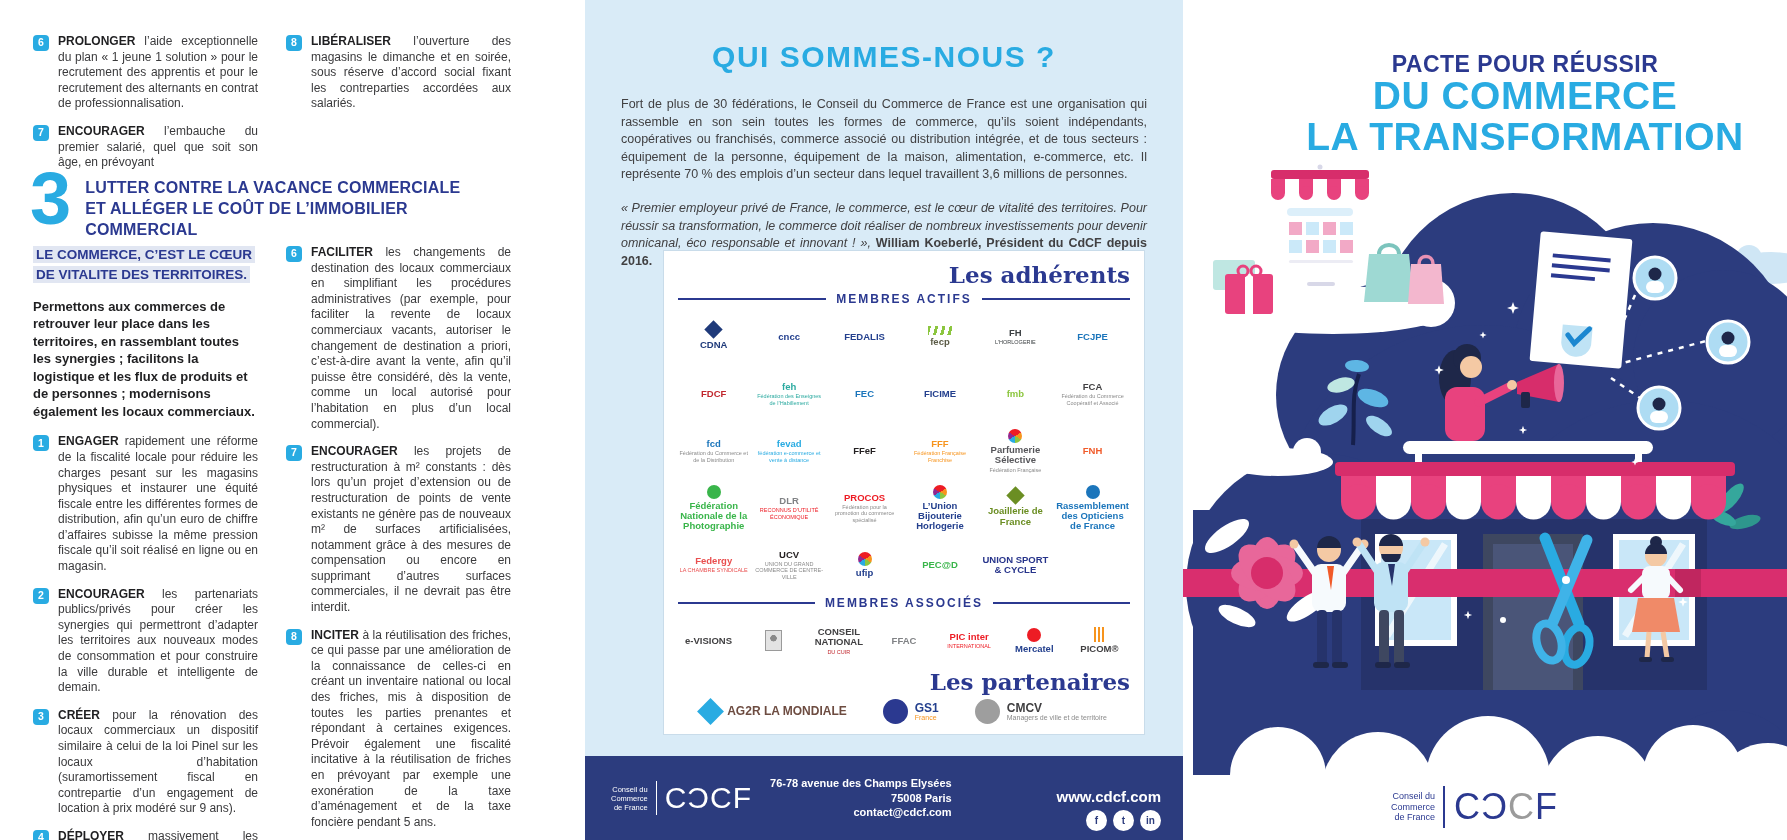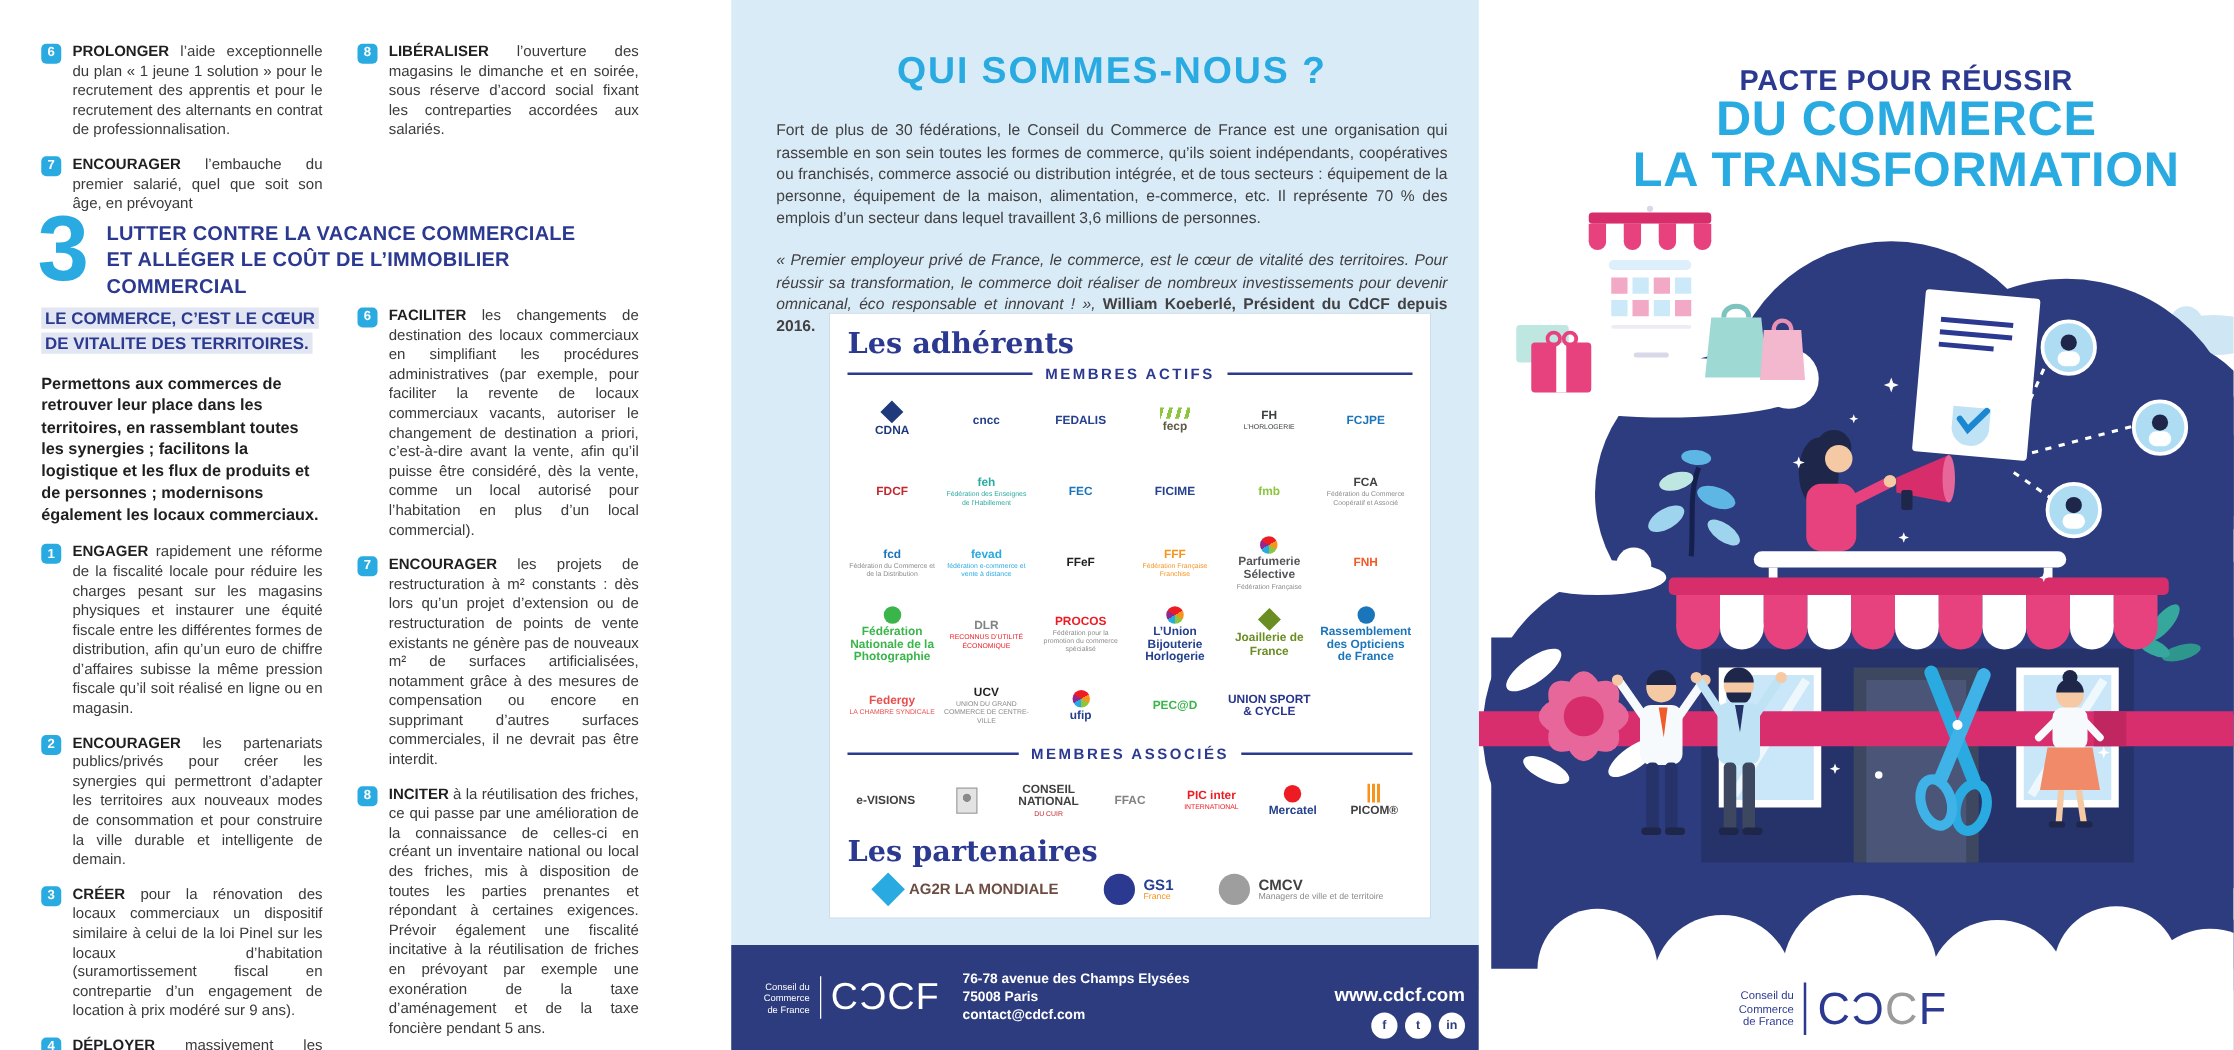--- a/index.html
+++ b/index.html
@@ -20,33 +20,33 @@
   .cont{margin:0 0 12px 0;padding-left:25px;font-size:12px;line-height:1.3;text-align:justify;color:#3a3a3c;}
   .lp-header{position:absolute;left:30px;top:168px;width:486px;display:flex;align-items:flex-start;}
   .big-num{font-size:74px;font-weight:bold;color:#29ABE2;line-height:.85;margin-right:14px;}
   .lp-title{margin-top:10px;font-size:16px;font-weight:bold;color:#2B3990;line-height:1.3;letter-spacing:.2px;}
   .lp-cols{position:absolute;left:33px;top:245px;width:478px;display:flex;gap:28px;}
   .lead{margin:0 0 12px 0;font-size:13.5px;line-height:1.5;}
   .lead span{background:#E1E6F2;color:#2B3990;font-weight:bold;padding:1px 3px;
         -webkit-box-decoration-break:clone;box-decoration-break:clone;}
   .intro{margin:0 0 14px 0;font-size:13px;font-weight:bold;color:#1f1f21;line-height:1.35;}
   
-  #panel-mid{left:585px;width:598px;background:#D9EBF7;padding-left:11px;}
+  #panel-mid{left:585px;width:598px;background:#D9EBF7;}
   .mp-h1{position:absolute;top:40px;left:0;width:100%;text-align:center;font-size:30px;
         font-weight:bold;color:#29ABE2;letter-spacing:1.5px;margin:0;}
   .mp-p1{position:absolute;top:96px;left:36px;right:36px;font-size:12.5px;line-height:1.4;
         text-align:justify;color:#414042;margin:0;}
   .mp-quote{position:absolute;top:200px;left:36px;right:36px;font-size:12.5px;line-height:1.4;
         text-align:justify;color:#414042;margin:0;}
   .mp-quote .qt{font-style:italic;}
   .mp-quote .qa{font-weight:bold;}
   .card{position:absolute;top:250px;left:78px;width:482px;background:#fff;border:1px solid #C9DCEA;
         box-sizing:border-box;padding:8px 14px 10px;}
   .card-title{font-family:"DejaVu Serif","Liberation Serif",serif;font-weight:bold;color:#2B3990;
-        font-size:23px;text-align:left;margin:2px 0 4px;}
+        font-size:23px;text-align:right;margin:2px 0 4px;}
   .divider{display:flex;align-items:center;gap:10px;margin:4px 0 6px;}
   .divider .line{flex:1;border-top:2px solid #2B3990;}
   .divider .dlabel{font-size:12px;font-weight:bold;color:#2B3990;letter-spacing:2px;}
   .members{display:grid;grid-template-columns:repeat(6,1fr);row-gap:7px;column-gap:4px;margin:2px 0 6px;}
   .members.assoc{grid-template-columns:repeat(7,1fr);margin-bottom:2px;}
   .chip{display:flex;flex-direction:column;align-items:center;justify-content:center;
         text-align:center;min-height:48px;padding:1px;}
   .chip .lbl{font-weight:bold;font-size:9.5px;line-height:1.08;}
   .chip .sub{font-size:5.5px;color:#8a8a8a;margin-top:1px;line-height:1.15;}
   .chip .sub:empty{display:none;}
@@ -66,21 +66,21 @@
   .pchip .shape.diamond{width:19px;height:19px;margin:0;}
   .pchip .shape.circle{width:25px;height:25px;margin:0;}
   .pchip .ptext{display:flex;flex-direction:column;line-height:1.05;}
   .pchip .lbl{font-size:12px;font-weight:bold;}
   .pchip .sub{font-size:7px;color:#8a8a8a;}
   .mp-footer{position:absolute;left:0;bottom:0;width:100%;height:84px;background:#2C3C7E;
         display:flex;align-items:center;box-sizing:border-box;padding:0 22px 0 26px;gap:12px;color:#fff;}
   .flogo{display:flex;align-items:center;gap:8px;}
   .flogo .small{font-size:7.5px;line-height:1.2;text-align:right;white-space:pre-line;}
   .flogo .letters{font-size:30px;letter-spacing:1px;border-left:1.5px solid #fff;padding-left:8px;font-weight:normal;}
-  .faddr{font-size:11px;font-weight:bold;line-height:1.35;margin-left:6px;}
+  .faddr{font-size:11px;font-weight:bold;line-height:1.35;margin-left:6px;text-align:right;}
   .fright{margin-left:auto;text-align:right;margin-top:22px;}
   .fsite{font-size:15px;font-weight:bold;}
   .fsocial{display:flex;gap:6px;justify-content:flex-end;margin-top:5px;}
   .soc{width:21px;height:21px;border-radius:50%;background:#fff;color:#2C3C7E;font-weight:bold;
         font-size:10px;display:flex;align-items:center;justify-content:center;cursor:pointer;}
   
   #panel-right{left:1183px;width:604px;background:#fff;}
   .rp-title{position:absolute;top:52px;left:84px;right:4px;text-align:center;line-height:1.05;}
   .rp-title .t1{font-size:23px;font-weight:bold;color:#2B3990;letter-spacing:.5px;}
   .rp-title .t2{font-size:39px;font-weight:bold;color:#29ABE2;letter-spacing:.5px;}

